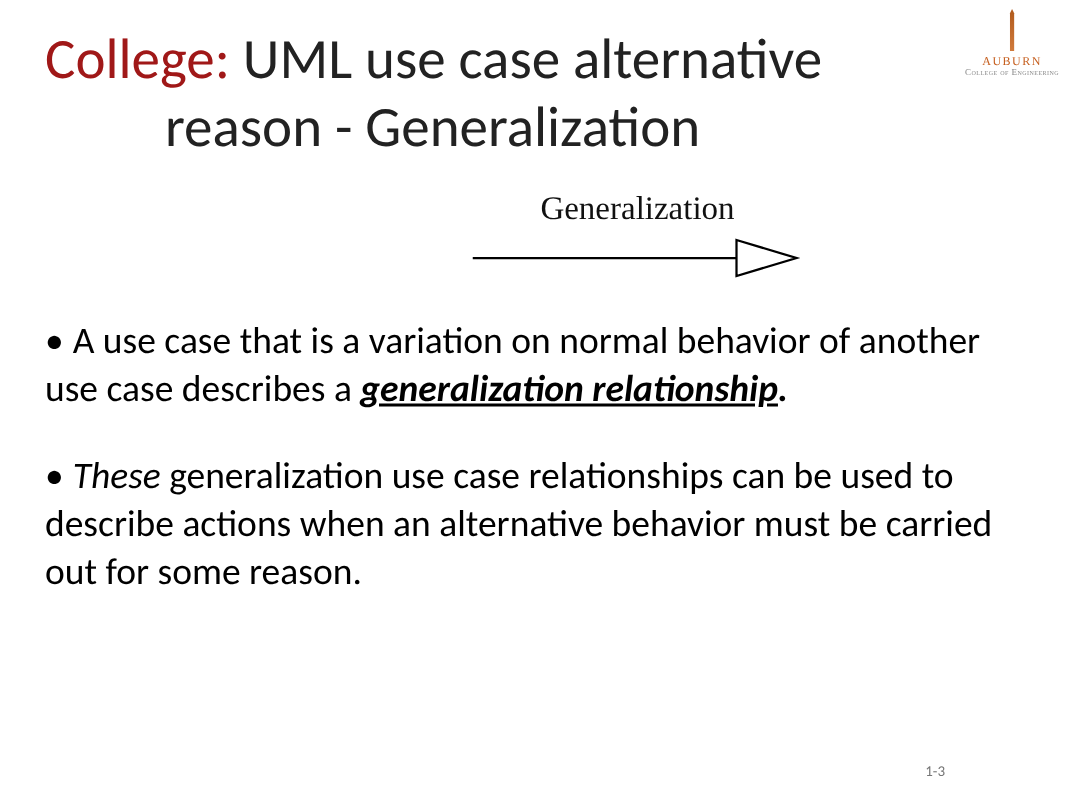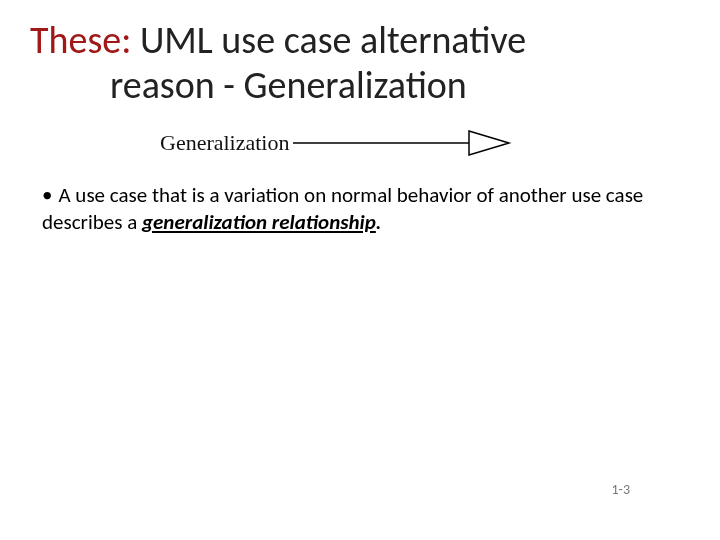--- a/index.html
+++ b/index.html
@@ -56,76 +56,85 @@
   }
   .title-indent {
     display: block;
     padding-left: 80px;
   }
   .diagram {
     margin: 18px 0 22px 130px;
     display: flex;
     align-items: center;
     gap: 3px;
+    flex-direction: column;
   }
   .diagram .label {
     font-family: "Times New Roman", Times, serif;
     font-size: 22px;
     color: #111;
   }
   .diagram svg {
     display: block;
   }
   .bullets {
     margin: 0;
     padding: 0;
   }
   .bullet {
-    font-size: 21px;
+    font-size: 25px;
     line-height: 1.28;
     color: #000;
-    margin: 0 0 26px 12px;
+    margin: 0 0 26px 0;
   }
   .bullet .bchar {
     margin-right: 6px;
   }
   .italic { font-style: italic; }
   .bold { font-weight: 700; }
   .ul { text-decoration: underline; }
   .pagenum {
     position: absolute;
     right: 90px;
-    bottom: 42px;
-    font-size: 14px;
+    bottom: 20px;
+    font-size: 10px;
     color: #777;
   }
 </style>
 </head>
 <body>
 
 <div class="slide">
 
+  <div class="logo">
+    <div class="tower"></div>
+    <div>AUBURN</div>
+    <div class="subline">College of Engineering</div>
+  </div>
 
   <h1 class="title">
-    <span class="review-word">These:</span><span> UML use case alternative</span>
+    <span class="review-word">College:</span><span> UML use case alternative</span>
     <span class="title-indent">reason - Generalization</span>
   </h1>
 
   <div class="diagram">
     <span class="label">Generalization</span>
     <svg width="220" height="34">
       <line x1="0" y1="17" x2="176" y2="17" stroke="#000" stroke-width="1.5"></line>
       <polygon points="176,5 216,17 176,29" fill="#fff" stroke="#000" stroke-width="1.5"></polygon>
     </svg>
   </div>
 
   <div class="bullets">
 
     <p class="bullet">
       <span class="bchar">•</span><span>A use case that is a variation on normal behavior of another use case describes a </span><span class="italic bold ul">generalization relationship</span><span class="italic bold">.</span>
     </p>
 
+    <p class="bullet">
+      <span class="bchar">•</span><span class="italic">These</span><span> generalization use case  relationships can be used to describe actions when an alternative behavior must be carried out for some reason.</span>
+    </p>
 
   </div>
 
   <div class="pagenum">1-3</div>
 
 </div>
 
 </body></html>

